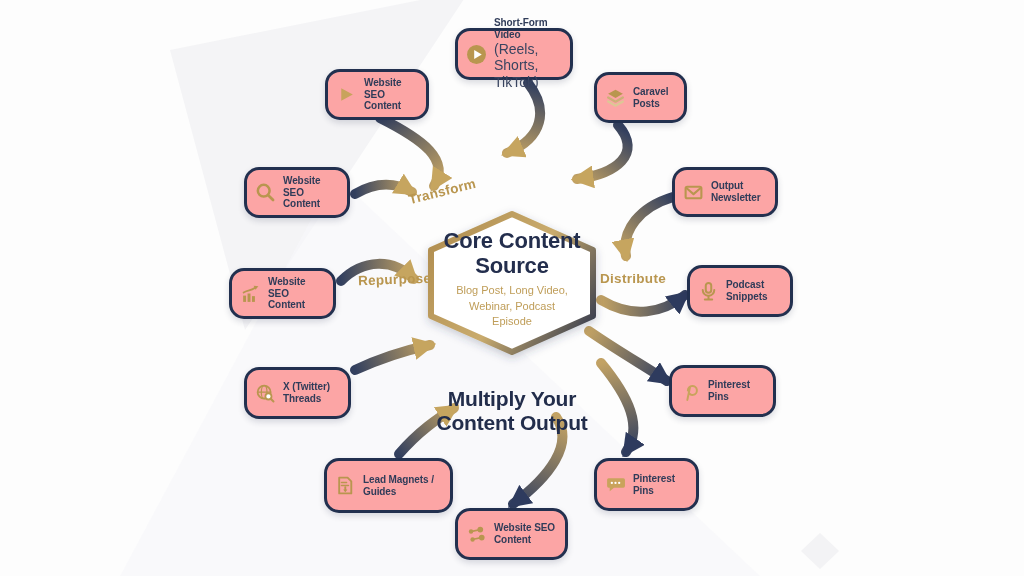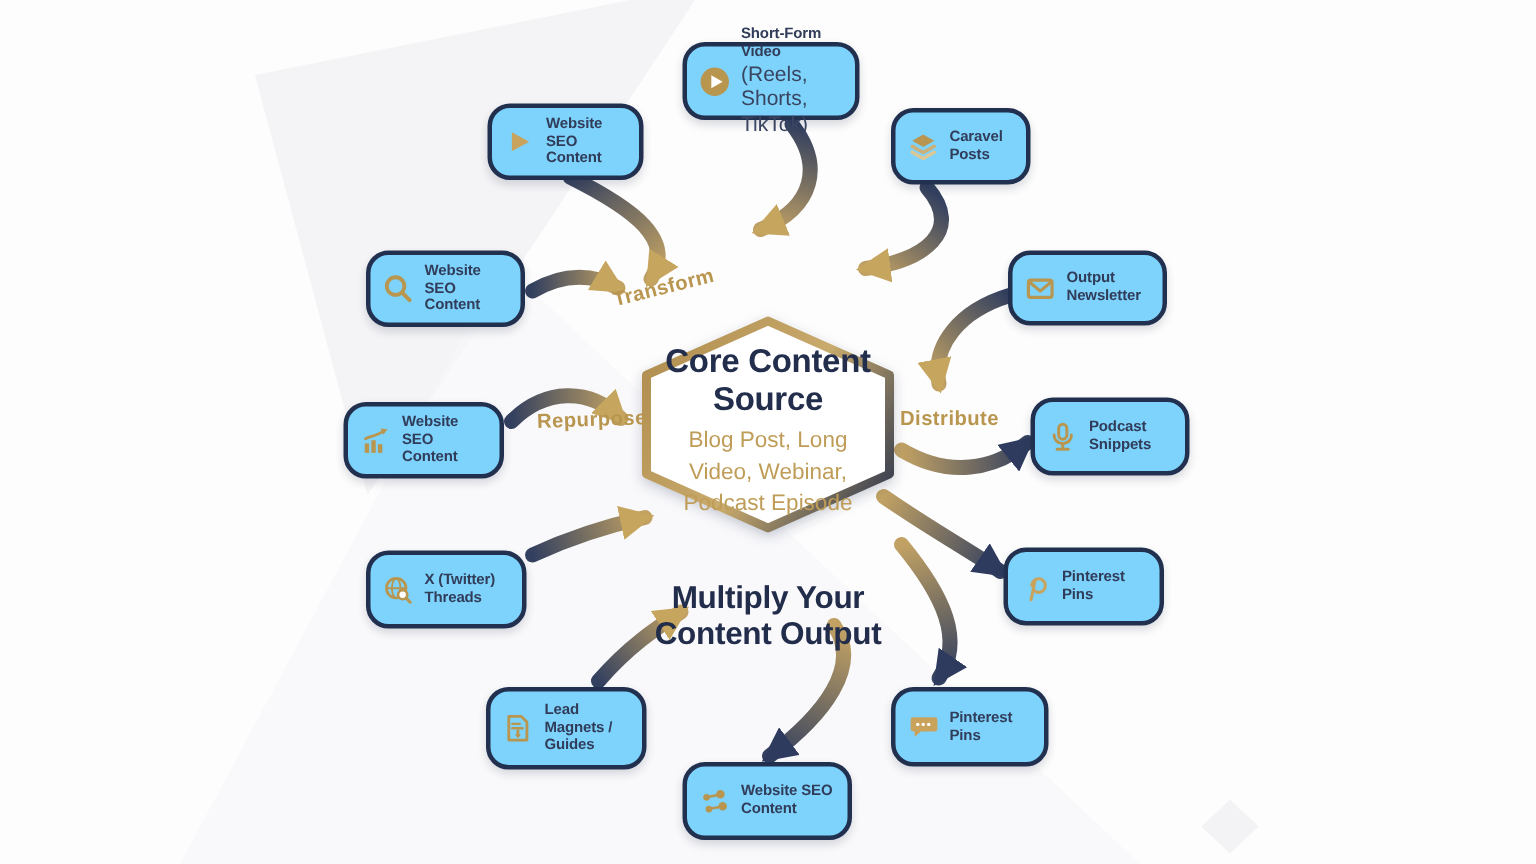--- a/index.html
+++ b/index.html
@@ -2,29 +2,29 @@
 <html><head>
 <meta charset="utf-8">
 <style>
   html,body{margin:0;padding:0;background:#fff;}
   .stage{position:relative;width:1024px;height:576px;background:#fdfdfd;overflow:hidden;
          font-family:"Liberation Sans",sans-serif;}
   .bg-svg,.arrow-svg{position:absolute;left:0;top:0;pointer-events:none;}
   .bg-svg{z-index:0;}
   .arrow-svg{z-index:1;}
   .node{position:absolute;z-index:2;display:flex;align-items:center;gap:7px;
-        background:#7dd3fc;border:3.5px solid #22304f;border-radius:15px;
+        background:#fca5a5;border:3.5px solid #22304f;border-radius:15px;
         padding:4px 8px;box-sizing:border-box;
         box-shadow:0 3px 6px rgba(30,40,70,.16);}
   .node .icon{flex:0 0 auto;width:21px;height:21px;display:flex;align-items:center;justify-content:center;}
   .node .label{font-size:10px;font-weight:bold;color:#303c59;line-height:1.18;letter-spacing:-.1px;}
   .node .sublabel{font-size:14px;font-weight:normal;color:#394460;line-height:1.2;}
   .center-text{position:absolute;z-index:3;left:428px;top:229px;width:168px;text-align:center;}
   .center-title{font-size:22px;font-weight:bold;color:#232e4d;line-height:1.12;letter-spacing:-.2px;}
-  .center-sub{margin-top:5px;font-size:15px;color:#bf9d58;line-height:1.4;padding:0 26px;}
+  .center-sub{margin-top:5px;font-size:11px;color:#bf9d58;line-height:1.4;padding:0 26px;}
   .flow-label{position:absolute;z-index:3;font-size:13.5px;font-weight:bold;color:#b9964f;letter-spacing:.3px;}
   .lbl-transform{left:408px;top:184px;transform:rotate(-14deg);}
   .lbl-repurpose{left:358px;top:272px;transform:rotate(-2deg);}
   .lbl-distribute{left:600px;top:271px;}
   .diagram-title{position:absolute;z-index:3;left:412px;top:387px;width:200px;text-align:center;
                  font-size:21px;font-weight:bold;color:#222d4b;letter-spacing:-.2px;}
 </style>
 </head>
 <body>
 
@@ -223,21 +223,21 @@
 
   <div class="node" style="left:669px;top:365px;width:107px;height:52px;">
     <span class="icon">
       <svg width="21" height="21" viewBox="0 0 20 20" fill="none">
         <path d="M7 18 L9.5 6 M7.5 9 a4.3 4.3 0 1 1 5 4.2 c-1.6 .3 -2.8 -.3 -3.4 -1.2" stroke="#c9a35c" stroke-width="1.9" stroke-linecap="round" fill="none"></path>
       </svg>
     </span>
     <span class="label">Pinterest Pins</span>
   </div>
 
-  <div class="node" style="left:324px;top:458px;width:107px;height:55px;">
+  <div class="node" style="left:324px;top:458px;width:129px;height:55px;">
     <span class="icon">
       <svg width="21" height="21" viewBox="0 0 20 20" fill="none">
         <path d="M4 2.5 H12 L15.5 6 V17.5 H4 Z" stroke="#b9964f" stroke-width="1.8" stroke-linejoin="round"></path>
         <line x1="6.2" y1="7.2" x2="11" y2="7.2" stroke="#b9964f" stroke-width="1.5" stroke-linecap="round"></line>
         <line x1="6.2" y1="10" x2="12.8" y2="10" stroke="#b9964f" stroke-width="1.5" stroke-linecap="round"></line>
         <line x1="9.8" y1="11.5" x2="9.8" y2="14.6" stroke="#b9964f" stroke-width="1.8" stroke-linecap="round"></line>
         <polygon points="7.8,13.8 11.8,13.8 9.8,16.4" fill="#b9964f"></polygon>
       </svg>
     </span>
     <span class="label">Lead Magnets / Guides</span>

